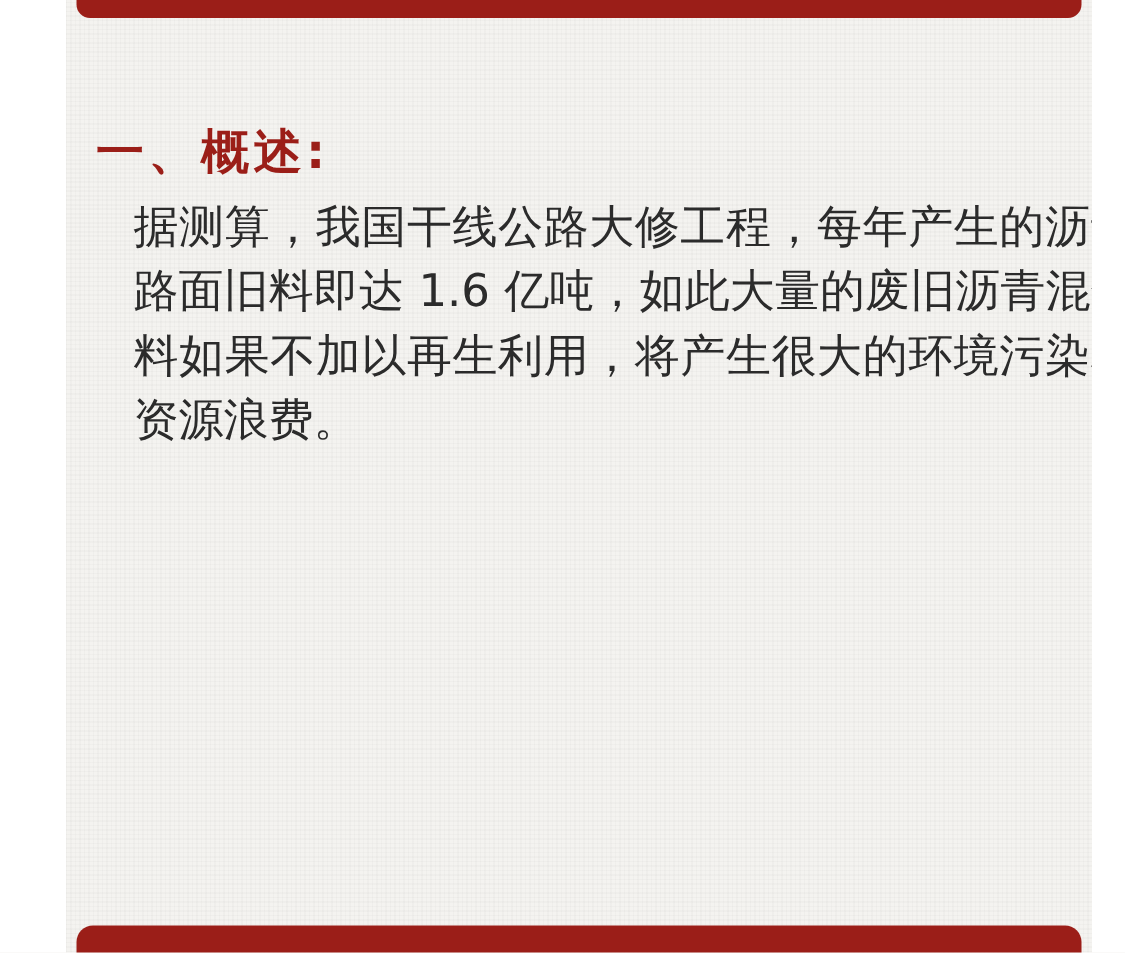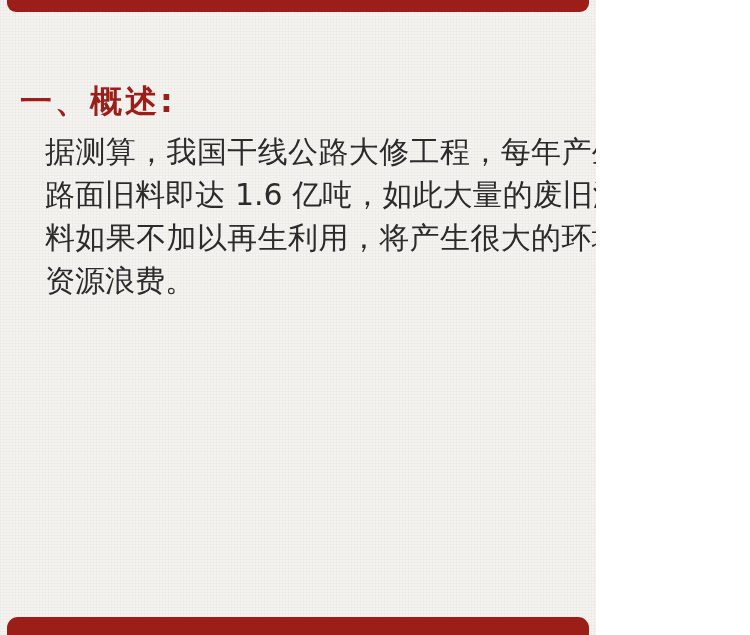--- a/index.html
+++ b/index.html
@@ -2,28 +2,29 @@
 <html lang="zh" style="--bg: #f4f3f0; --accent: #9b1e18;"><head>
 <meta charset="utf-8">
 <style>
   html, body {
     margin: 0;
     padding: 0;
     font-family: "DejaVu Sans", "Liberation Sans", sans-serif;
   }
   .page {
     position: relative;
-    width: 596px;
+    width: 684px;
     height: 635px;
     overflow: hidden;
     background-color: var(--bg, #f4f3f0);
     
     background-image:
       repeating-linear-gradient(0deg, rgba(0,0,0,0.018) 0 1px, rgba(255,255,255,0) 1px 3px),
       repeating-linear-gradient(90deg, rgba(0,0,0,0.018) 0 1px, rgba(255,255,255,0) 1px 3px);
+    margin-left: 44px;
   }
   .section-bar {
     position: absolute;
     left: 7px;
     right: 7px;
     background: var(--accent, #9b1e18);
   }
   .section-bar.top {
     top: -10px;
     height: 22px;

